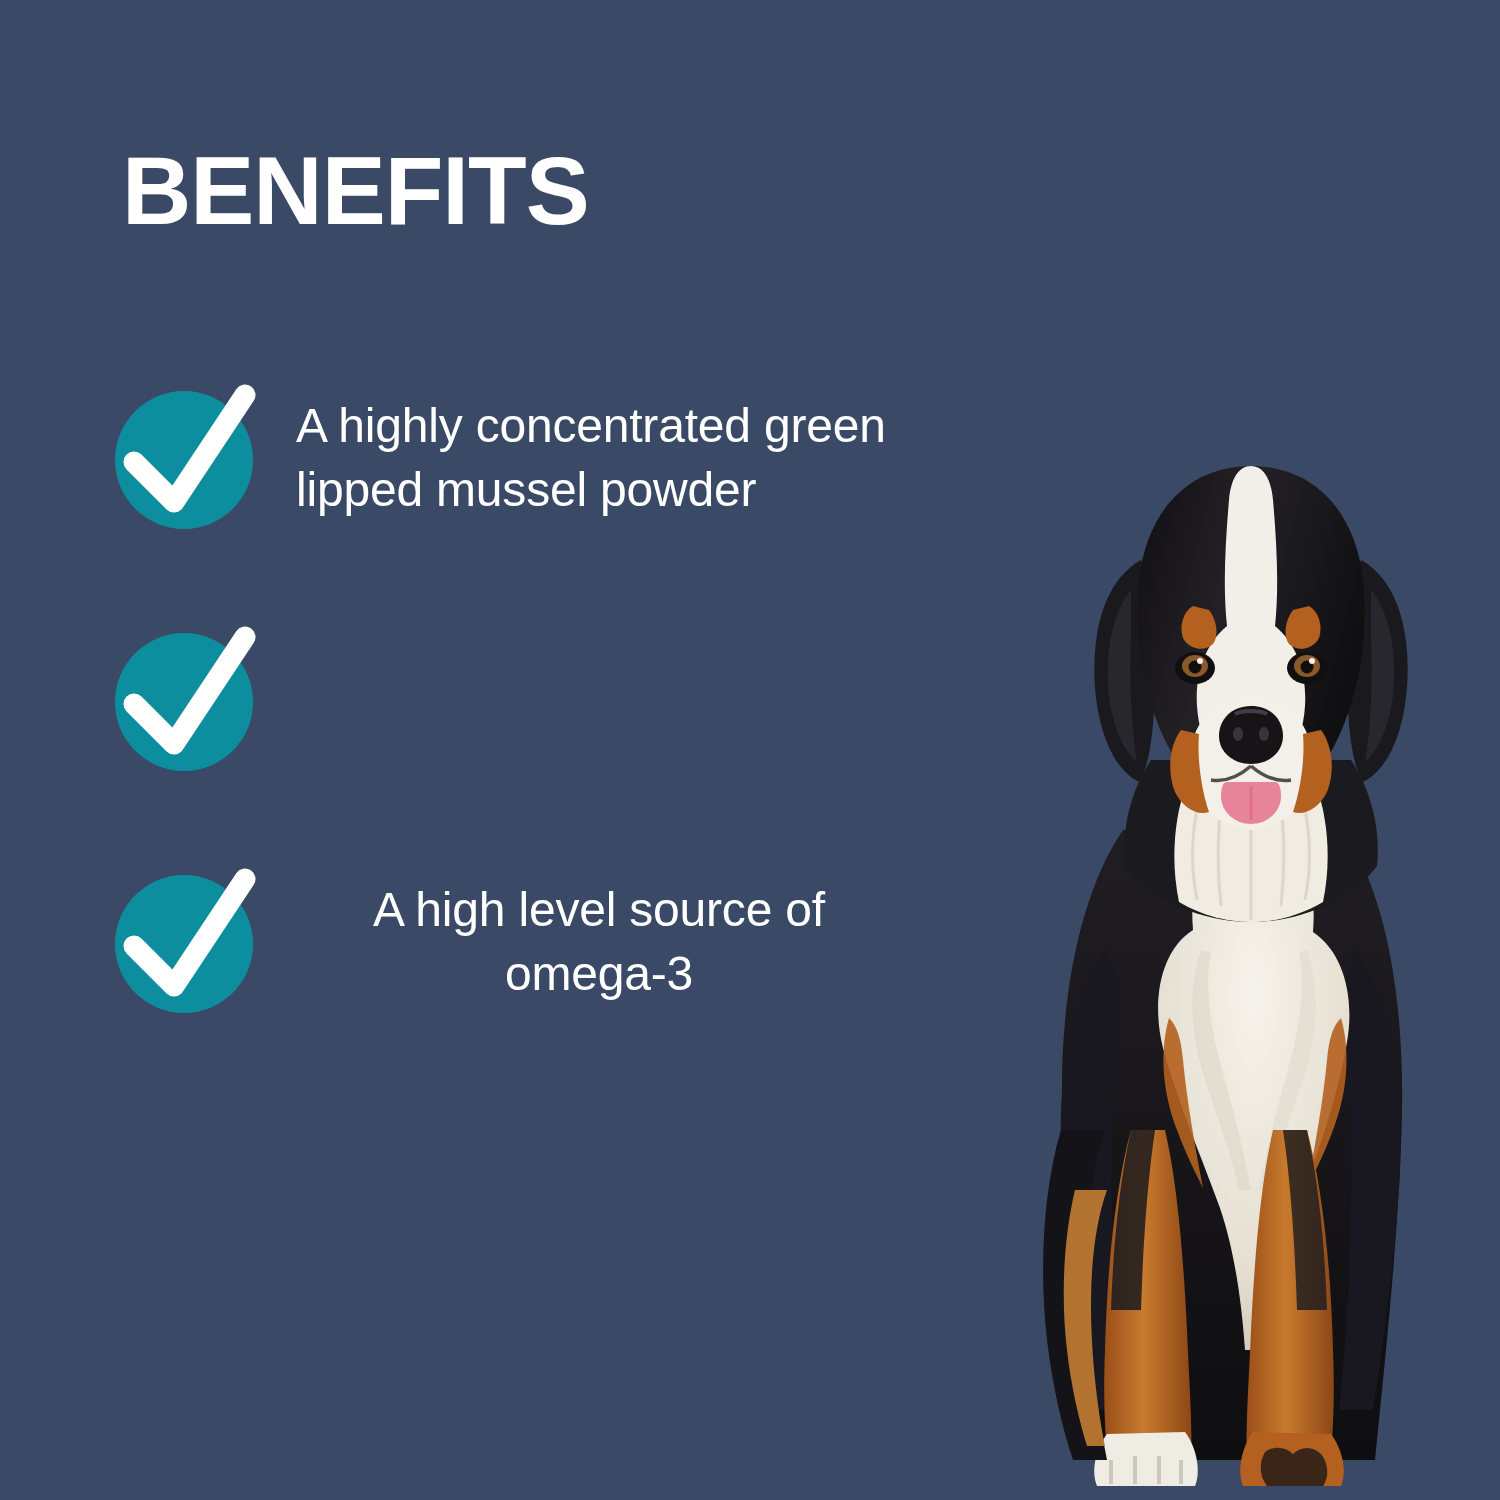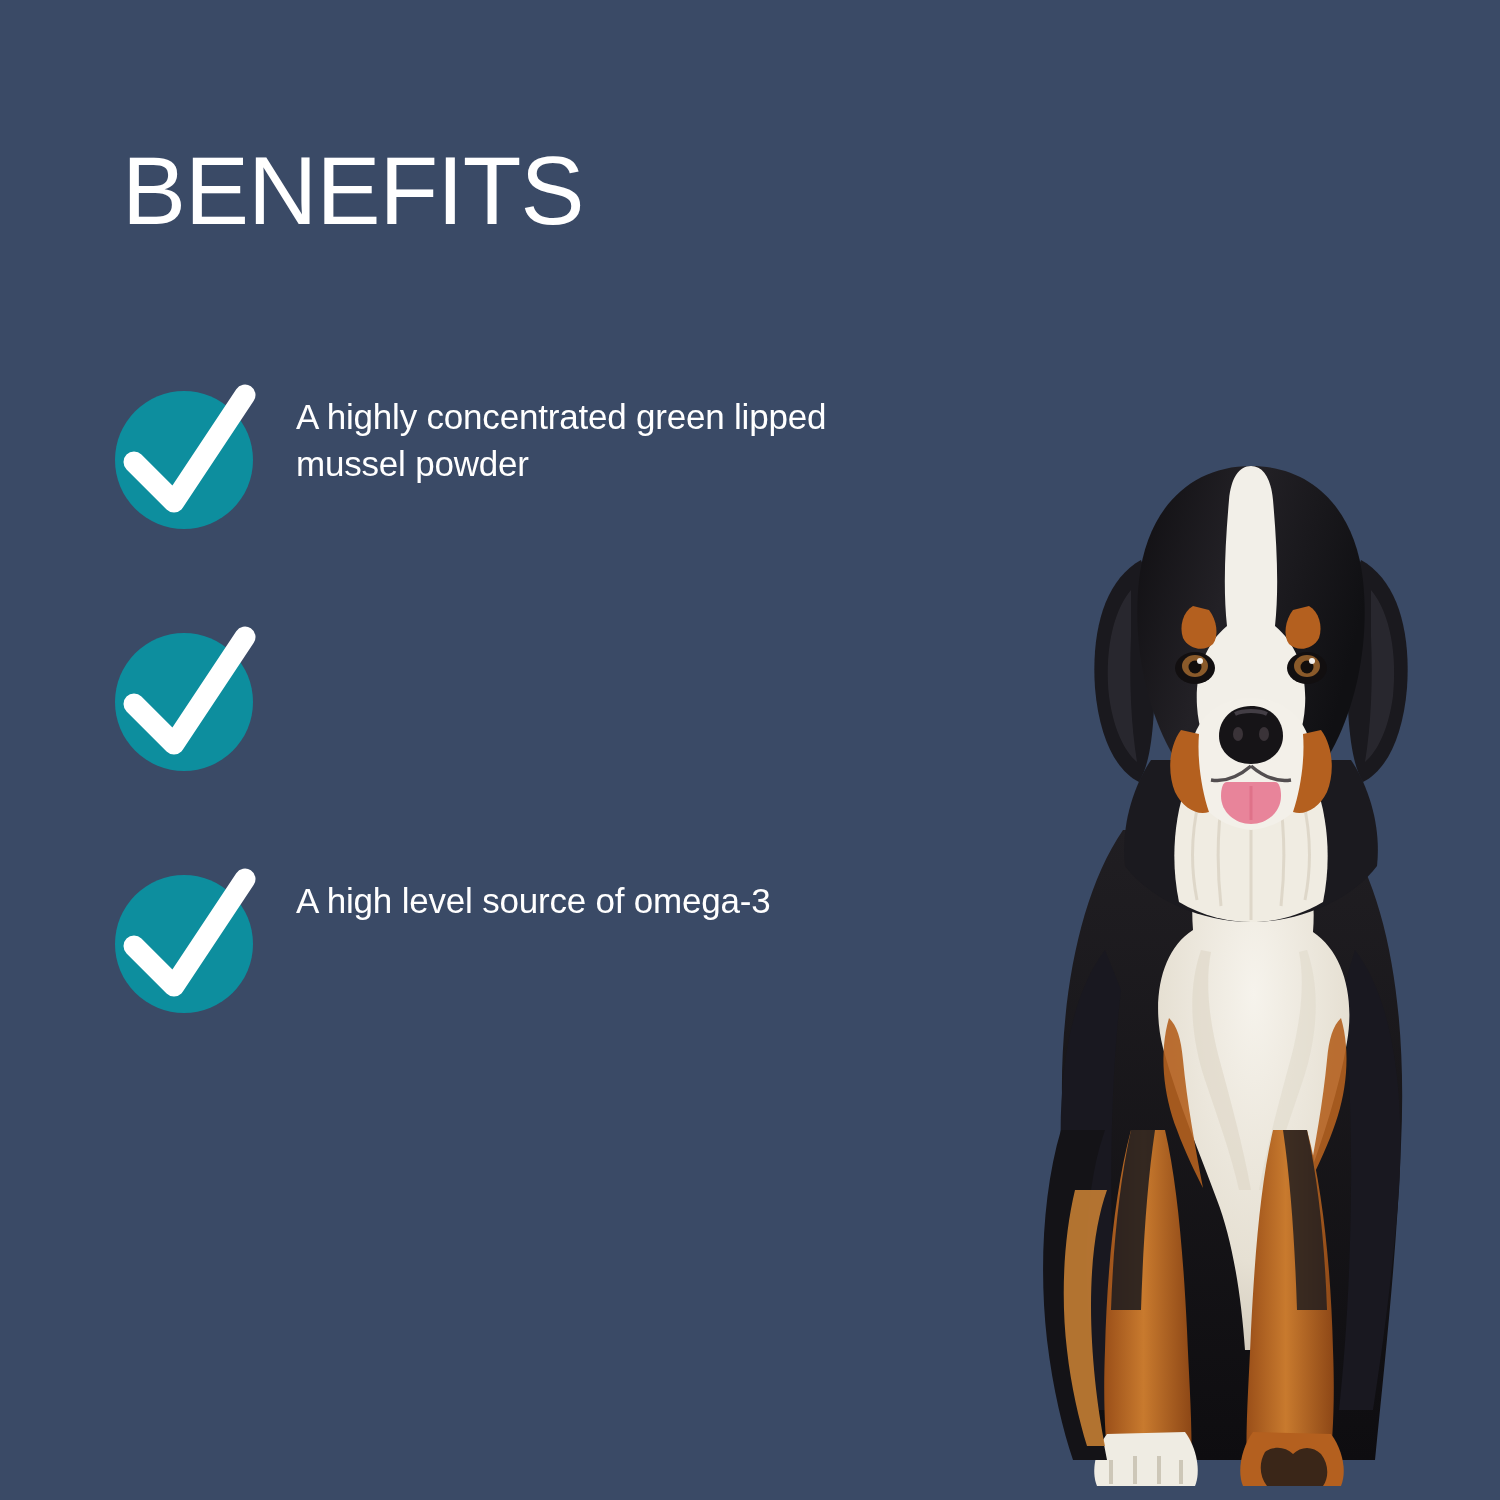--- a/index.html
+++ b/index.html
@@ -17,61 +17,61 @@
     -webkit-font-smoothing: antialiased;
   }
 
   
   #page-title {
     position: absolute;
     left: 122px;
     top: 143px;
     font-size: 96px;
     line-height: 1;
-    font-weight: normal;
+    font-weight: bold;
     color: #ffffff;
     letter-spacing: -1px;
     white-space: nowrap;
   }
 
   
   #benefits-list {
     position: absolute;
     left: 112px;
     top: 382px;
     width: 790px;
   }
   .benefit-item {
     position: relative;
     display: flex;
     align-items: flex-start;
     margin-bottom: 92px;
   }
-  .benefit-item:last-child { margin-bottom: 0; }
+  .benefit-item:last-child { margin-bottom: 0; text-align: center; }
 
   .check-badge {
     position: relative;
     flex: 0 0 auto;
     width: 160px;
     height: 150px;
     margin-right: 24px;
   }
   .check-badge svg {
     position: absolute;
     left: 0;
     top: 0;
     width: 160px;
     height: 150px;
     overflow: visible;
   }
 
   .benefit-text {
     flex: 1 1 auto;
     color: #ffffff;
-    font-size: 35px;
+    font-size: 48px;
     line-height: 1.33;
     font-weight: 400;
     letter-spacing: -0.2px;
     padding-top: 12px;
     max-width: 715px;
   }
 
   
   #dog-photo {
     position: absolute;

